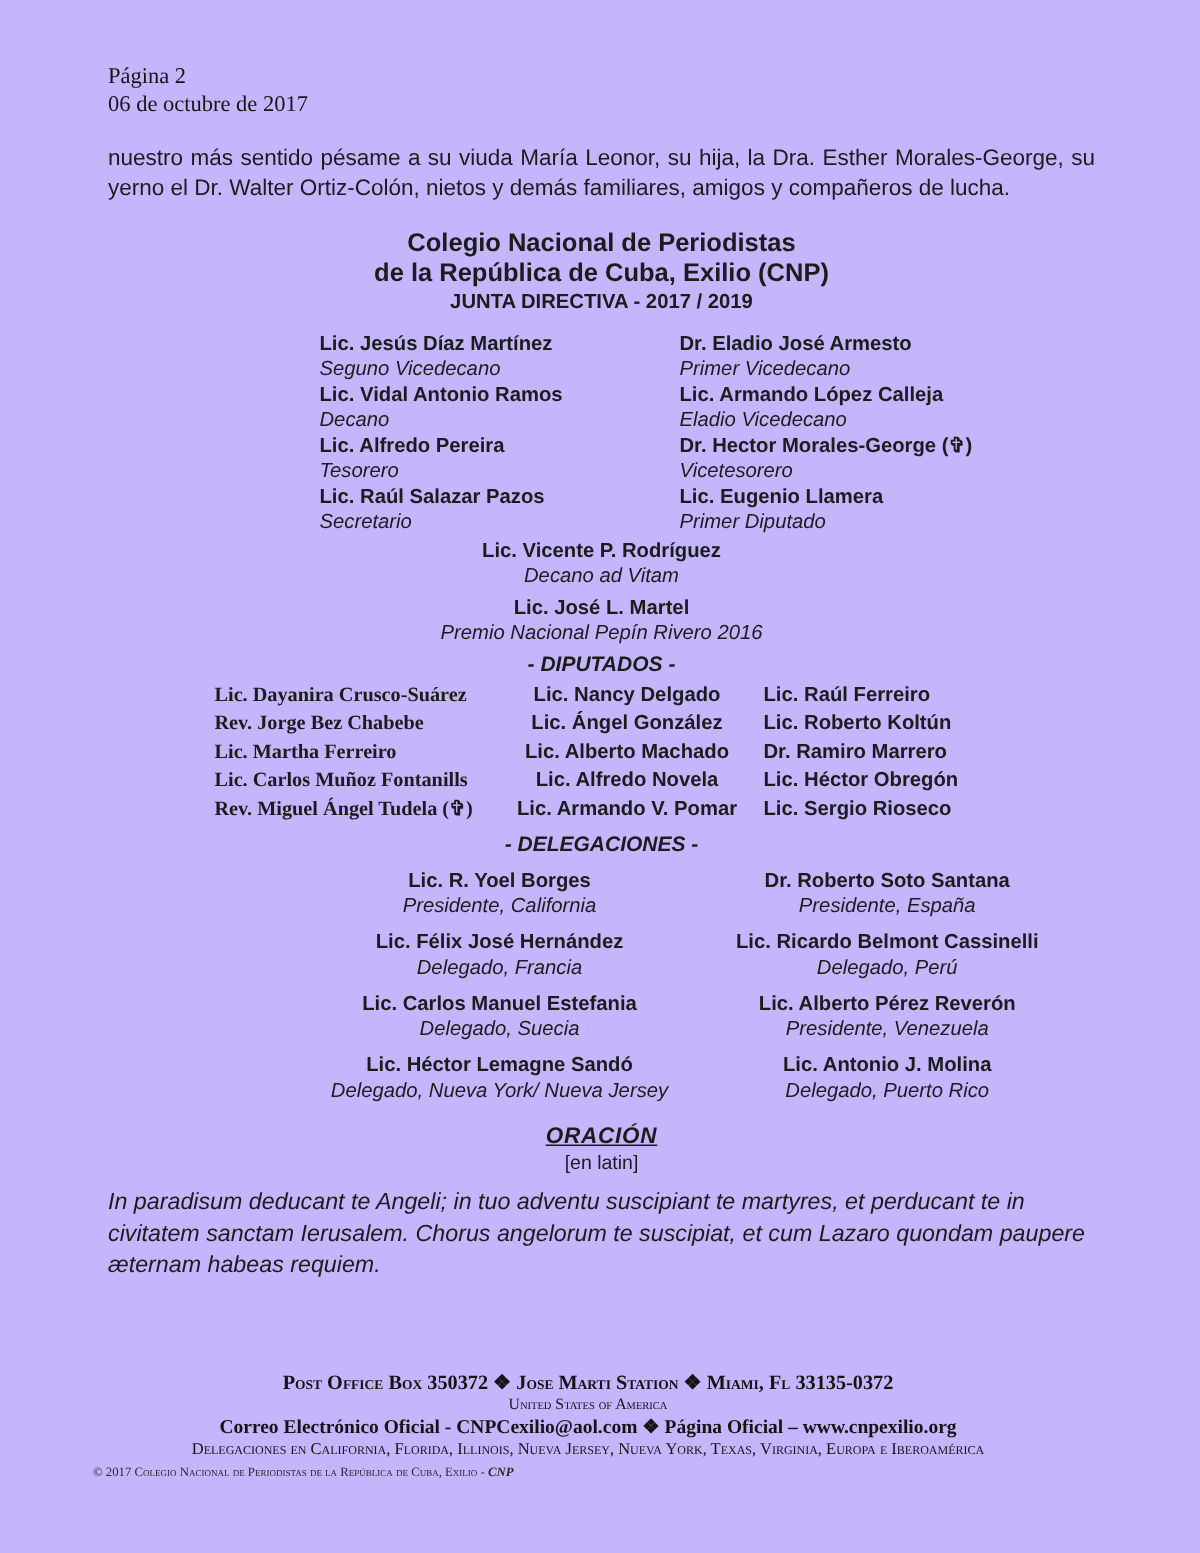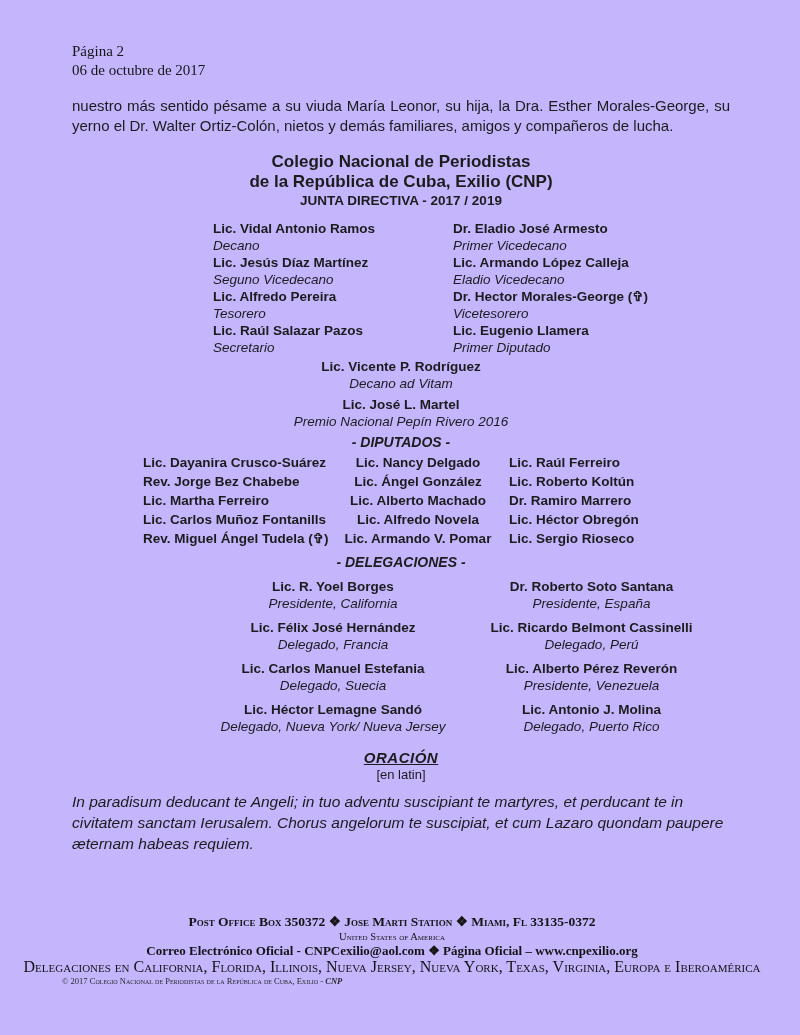--- a/index.html
+++ b/index.html
@@ -32,37 +32,37 @@
   .honorary { text-align:center; margin-top:2px; }
   .honorary .pair + .pair { margin-top:4px; }
   
   .section-heading { text-align:center; font-weight:bold; font-style:italic; font-size:14px; line-height:17px; }
   .dip-heading { margin-top:4px; }
   .del-heading { margin-top:6px; }
   
   .diputados { margin-left:71px; margin-top:2px; }
   .dip-row { display:flex; line-height:19px; }
   .dip-cell { font-weight:bold; font-size:13.5px; white-space:nowrap; }
-  .dip-c1 { width:184px; } .dip-c2 { width:182px;text-align:center; } .dip-c3 { flex:1; }
+  .dip-c1 { width:184px;font-family:Liberation Serif, serif; } .dip-c2 { width:182px;text-align:center; } .dip-c3 { flex:1; }
   
   .delegaciones { margin-top:4px; }
   .del-row { display:flex; margin-left:141px; margin-top:7px; }
   .del-col { width:240px;text-align:center; }
   .del-col.right { flex:1; }
   
   .oracion { text-align:center; margin-top:14px; }
   .oracion-title { font-weight:bold; font-style:italic; font-size:15px; letter-spacing:0.5px; text-decoration:underline; line-height:18px; }
   .oracion-sub { font-size:13px; line-height:16px; }
   .latin { font-style:italic; font-size:15.5px; line-height:21px; margin-top:8px; text-align:left; }
   
   .footer { position:absolute; left:0; right:16px; top:914px; text-align:center; font-family:"Liberation Serif", serif; color:#141414; }
   .f-pobox { font-variant:small-caps; font-weight:bold; font-size:13.5px; line-height:16px; }
   .f-country { font-variant:small-caps; font-size:10.5px; line-height:13px; }
   .f-contact { font-weight:bold; font-size:13px; line-height:16px; }
-  .f-delegations { font-variant:small-caps; font-size:16px; line-height:15px; }
+  .f-delegations { font-variant:small-caps; font-size:11px; line-height:15px; }
   .f-copyright {
     position:absolute; left:62px; top:976px;
     font-family:"Liberation Serif", serif;
     font-variant:small-caps; font-size:8.5px; color:#2a2a2a;
     text-align:left;
   }
   .f-copyright b { font-style:italic; }
 </style>
 </head>
 <body>
@@ -78,26 +78,26 @@
 
   <div class="title-block">
     <div class="title-l1">Colegio Nacional de Periodistas</div>
     <div class="title-l2">de la República de Cuba, Exilio (CNP)</div>
     <div class="title-l3">JUNTA DIRECTIVA - 2017 / 2019</div>
   </div>
 
   <div class="board">
     <div class="board-col">
       <div>
+        <div class="entry-name">Lic. Jesús Díaz Martínez</div>
+        <div class="entry-role">Seguno Vicedecano</div>
+      </div>
+      <div>
         <div class="entry-name">Lic. Vidal Antonio Ramos</div>
         <div class="entry-role">Decano</div>
-      </div>
-      <div>
-        <div class="entry-name">Lic. Jesús Díaz Martínez</div>
-        <div class="entry-role">Seguno Vicedecano</div>
       </div>
       <div>
         <div class="entry-name">Lic. Alfredo Pereira</div>
         <div class="entry-role">Tesorero</div>
       </div>
       <div>
         <div class="entry-name">Lic. Raúl Salazar Pazos</div>
         <div class="entry-role">Secretario</div>
       </div>
     </div>

